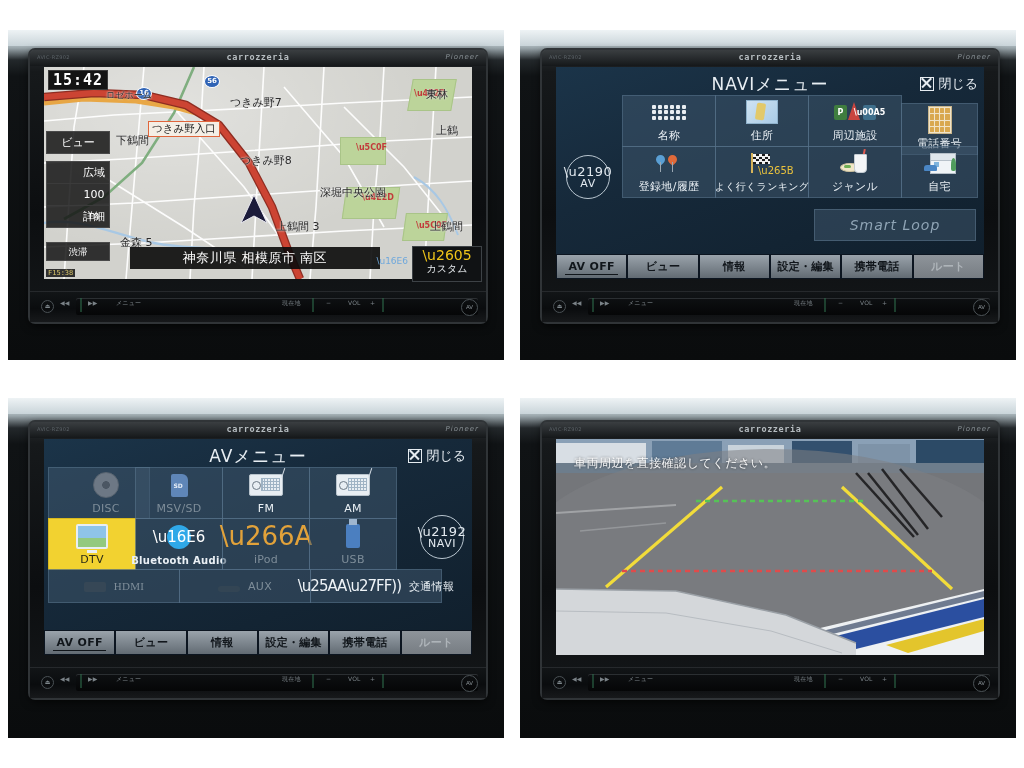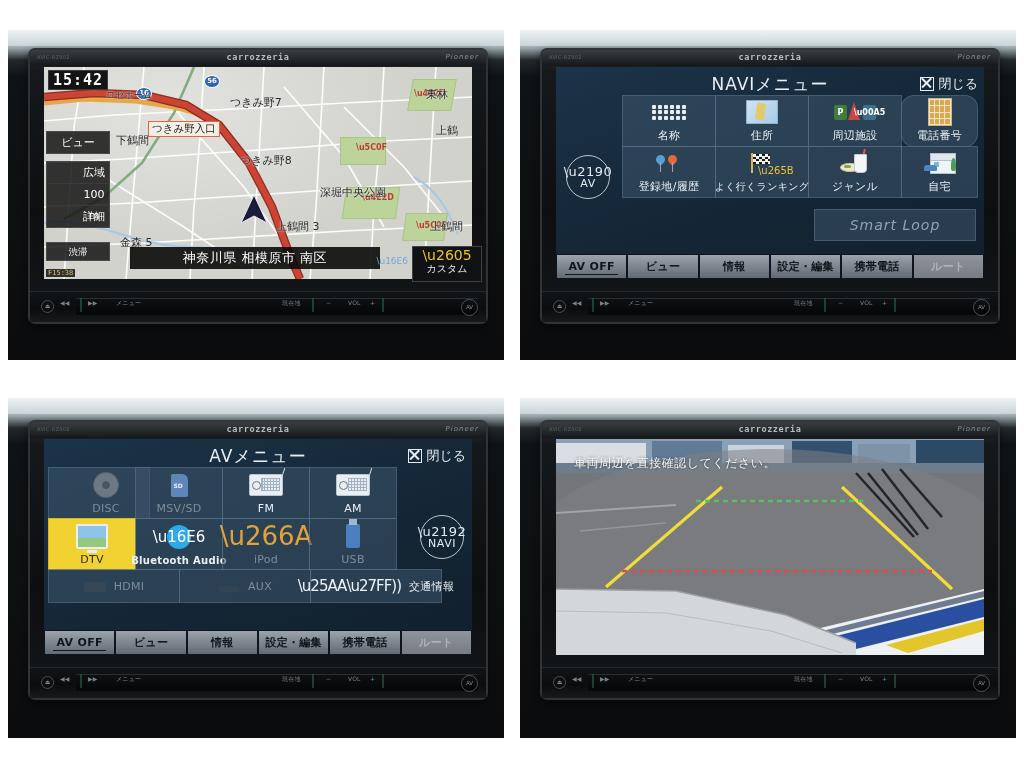--- a/index.html
+++ b/index.html
@@ -410,21 +410,21 @@
               <div class="ticon">
                 <div class="poipins">
                   <div class="p" style="left:0;top:4px;background:#3f7d3f;">P</div>
                   <div class="arrowmark"></div>
                   <div class="p" style="right:0;top:4px;background:#3f6f8c;">\u00A5</div>
                 </div>
               </div>
               <div class="tlabel">周辺施設</div>
             </div>
 
-            <div class="tile" style="left:345px;top:28px;width:75px;height:50px;border-radius:13px;">
+            <div class="tile" style="left:345px;top:36px;width:75px;height:50px;">
               <div class="ticon">
                 <div class="calc">
                     <i></i>
                     <i></i>
                     <i></i>
                     <i></i>
                     <i></i>
                     <i></i>
                     <i></i>
                     <i></i>
@@ -593,21 +593,21 @@
             </div>
             <div class="tile dim" style="left:265px;top:79px;width:86px;height:50px;">
               <div class="ticon">
                   <div class="usbico"></div>
                 </div>
               <div class="tlabel">USB</div>
             </div>
 
             <div class="tile dim" style="left:4px;top:130px;width:130px;height:32px;flex-direction:row;justify-content:center;gap:8px;">
               <span><span class="hdmiico" style="display:inline-block;"></span></span>
-              <span class="tlabel" style="padding:0;">HDMI</span>
+              <span class="tlabel" style="padding:0;font-family:Liberation Serif, serif;">HDMI</span>
             </div>
             <div class="tile dim" style="left:135px;top:130px;width:130px;height:32px;flex-direction:row;justify-content:center;gap:8px;">
               <span><span class="auxico" style="display:inline-block;"></span></span>
               <span class="tlabel" style="padding:0;">AUX</span>
             </div>
             <div class="tile" style="left:266px;top:130px;width:130px;height:32px;flex-direction:row;justify-content:center;gap:8px;">
               <span class="spk">\u25AA\u27FF))</span>
               <span class="tlabel" style="padding:0;">交通情報</span>
             </div>
 

